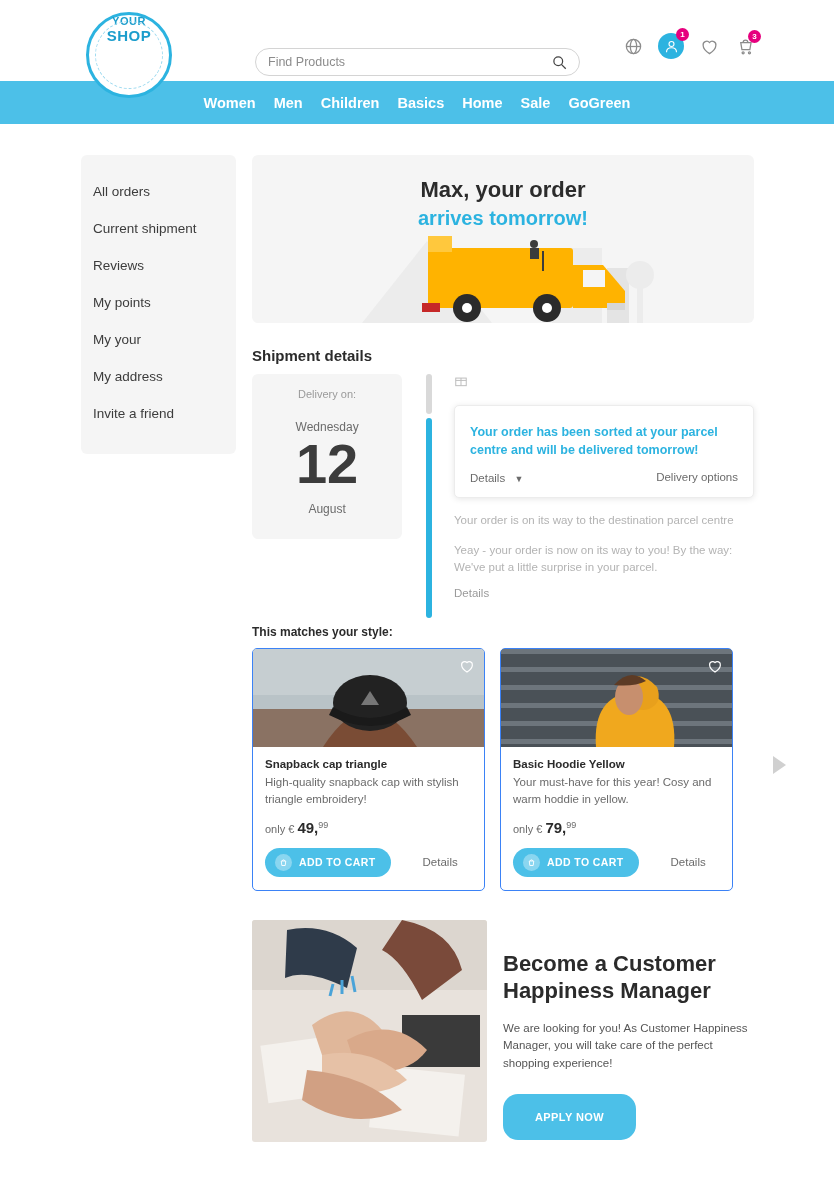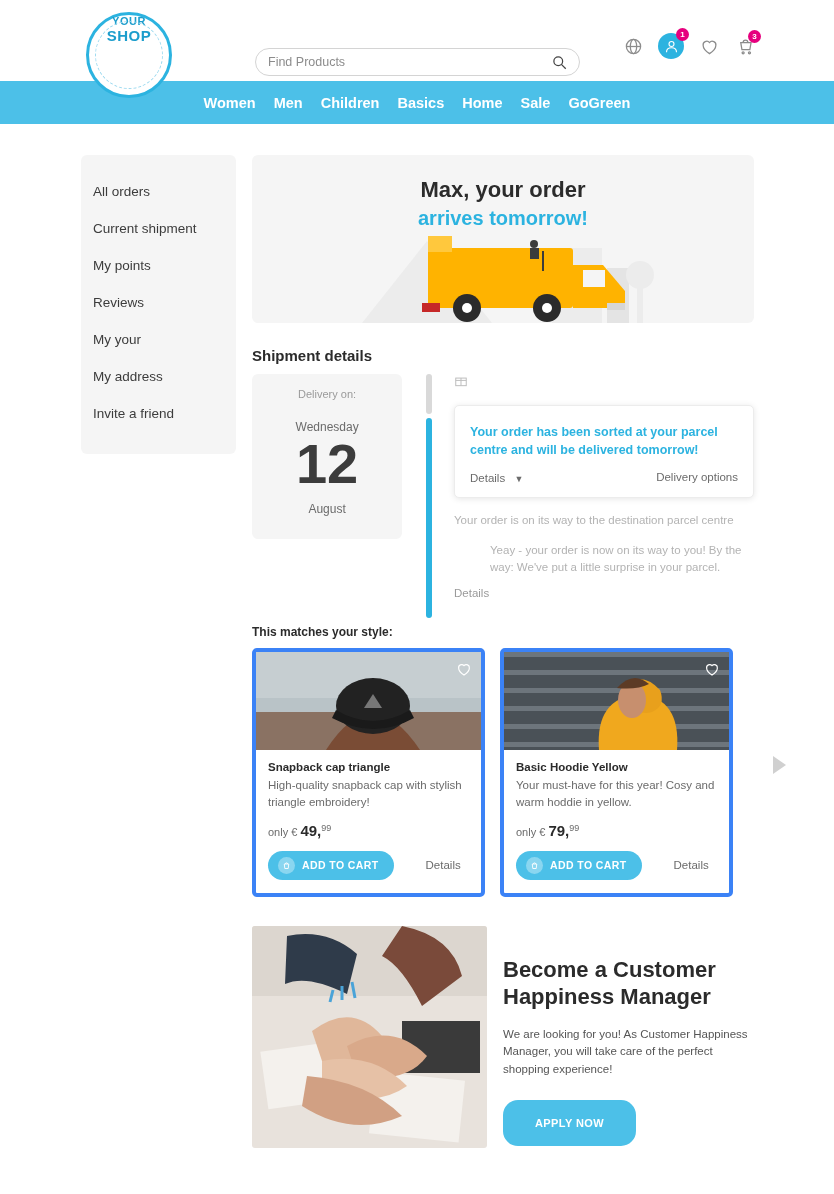--- a/index.html
+++ b/index.html
@@ -221,30 +221,30 @@
     color: #6b6b6b;
   }
   .chev { font-size: 9px; color: #6b6b6b; margin-left: 5px; }
 
   .tl-note {
     font-size: 11.5px;
     color: #b3b3b3;
     line-height: 1.45;
     margin-top: 14px;
   }
-  .tl-note2 { margin-top: 13px; margin-left: 36px; }
+  .tl-note2 { margin-top: 13px; }
   .tl-details { margin-top: 12px; display: inline-block; color: #9a9a9a; }
 
   
   .match-title { font-size: 12px; font-weight: bold; color: #2b2b2b; margin: 24px 0 9px 0; }
   .cards { display: flex; gap: 15px; position: relative; }
   .pcard {
     width: 233px;
     background: #ffffff;
-    border: 4px solid #3b82f6;
+    border: 1px solid #3b82f6;
     border-radius: 5px;
     overflow: hidden;
   }
   .pimg { height: 98px; position: relative; }
   .heart {
     position: absolute;
     top: 9px; right: 9px;
     color: #fff;
     font-size: 15px;
   }
@@ -369,22 +369,22 @@
   <a href="#">Home</a>
   <a href="#">Sale</a>
   <a href="#">GoGreen</a>
 </div>
 
 <div class="content">
 
   <div class="sidebar">
     <div class="item">All orders</div>
     <div class="item">Current shipment</div>
+    <div class="item">Reviews</div>
     <div class="item">My points</div>
-    <div class="item">Reviews</div>
     <div class="item">My your</div>
     <div class="item">My address</div>
     <div class="item">Invite a friend</div>
   </div>
 
   <div class="main">
 
     <div class="hero">
       <h1>Max, your order</h1>
       <h2>arrives tomorrow!</h2>

